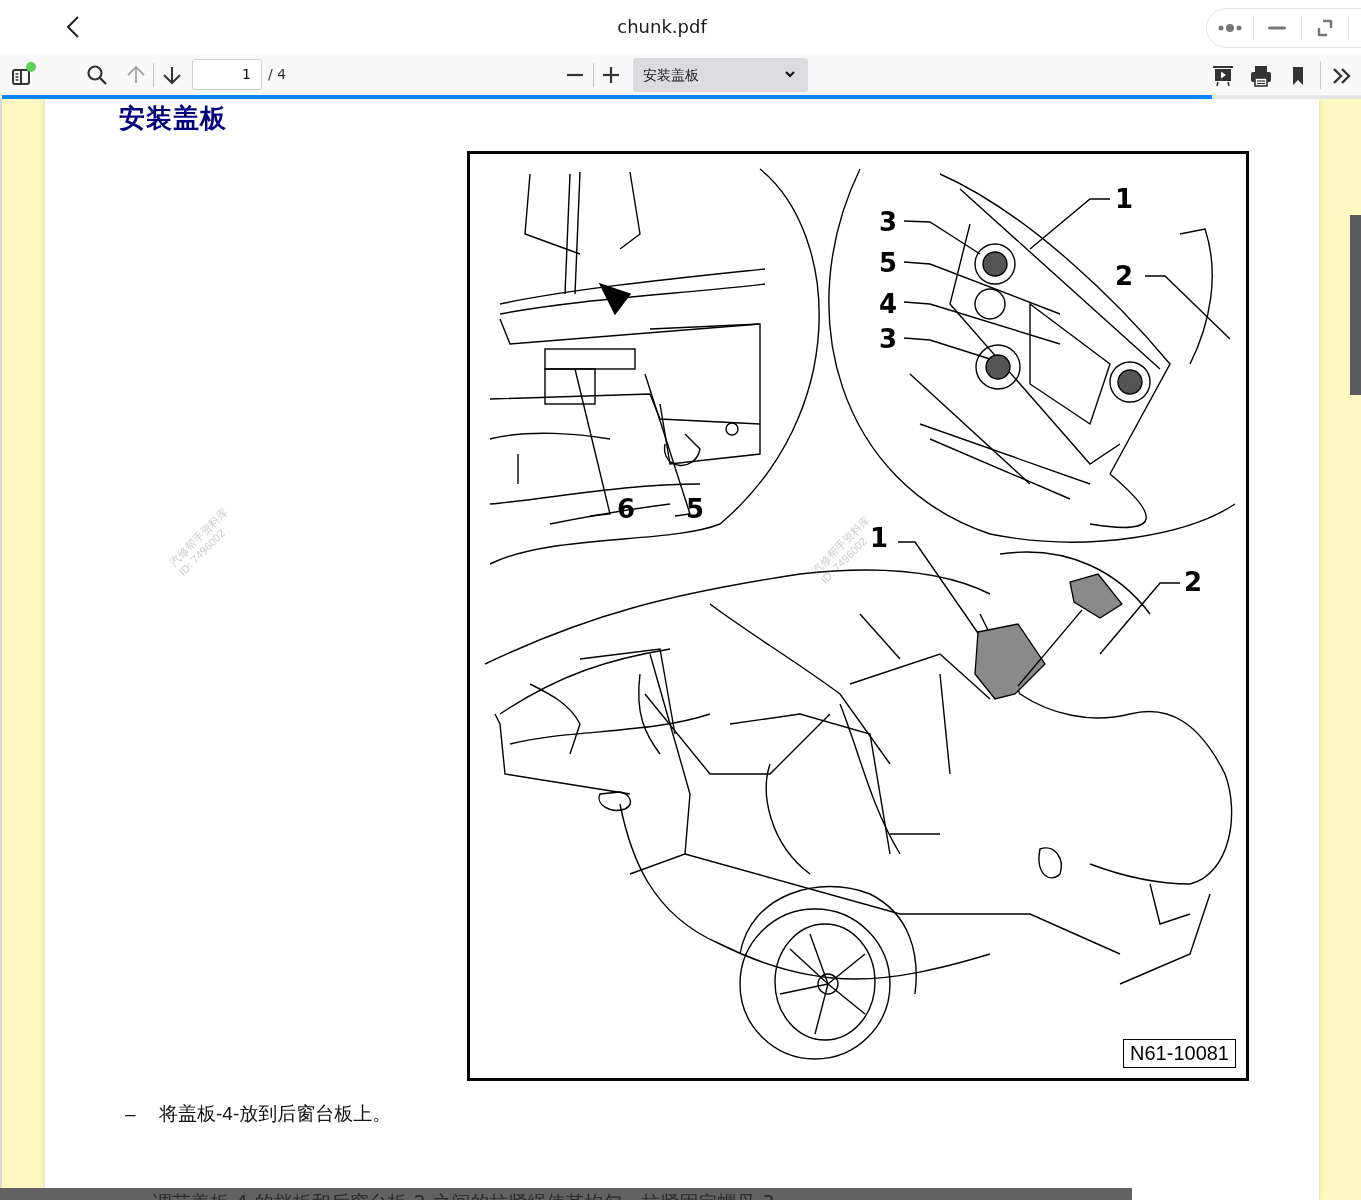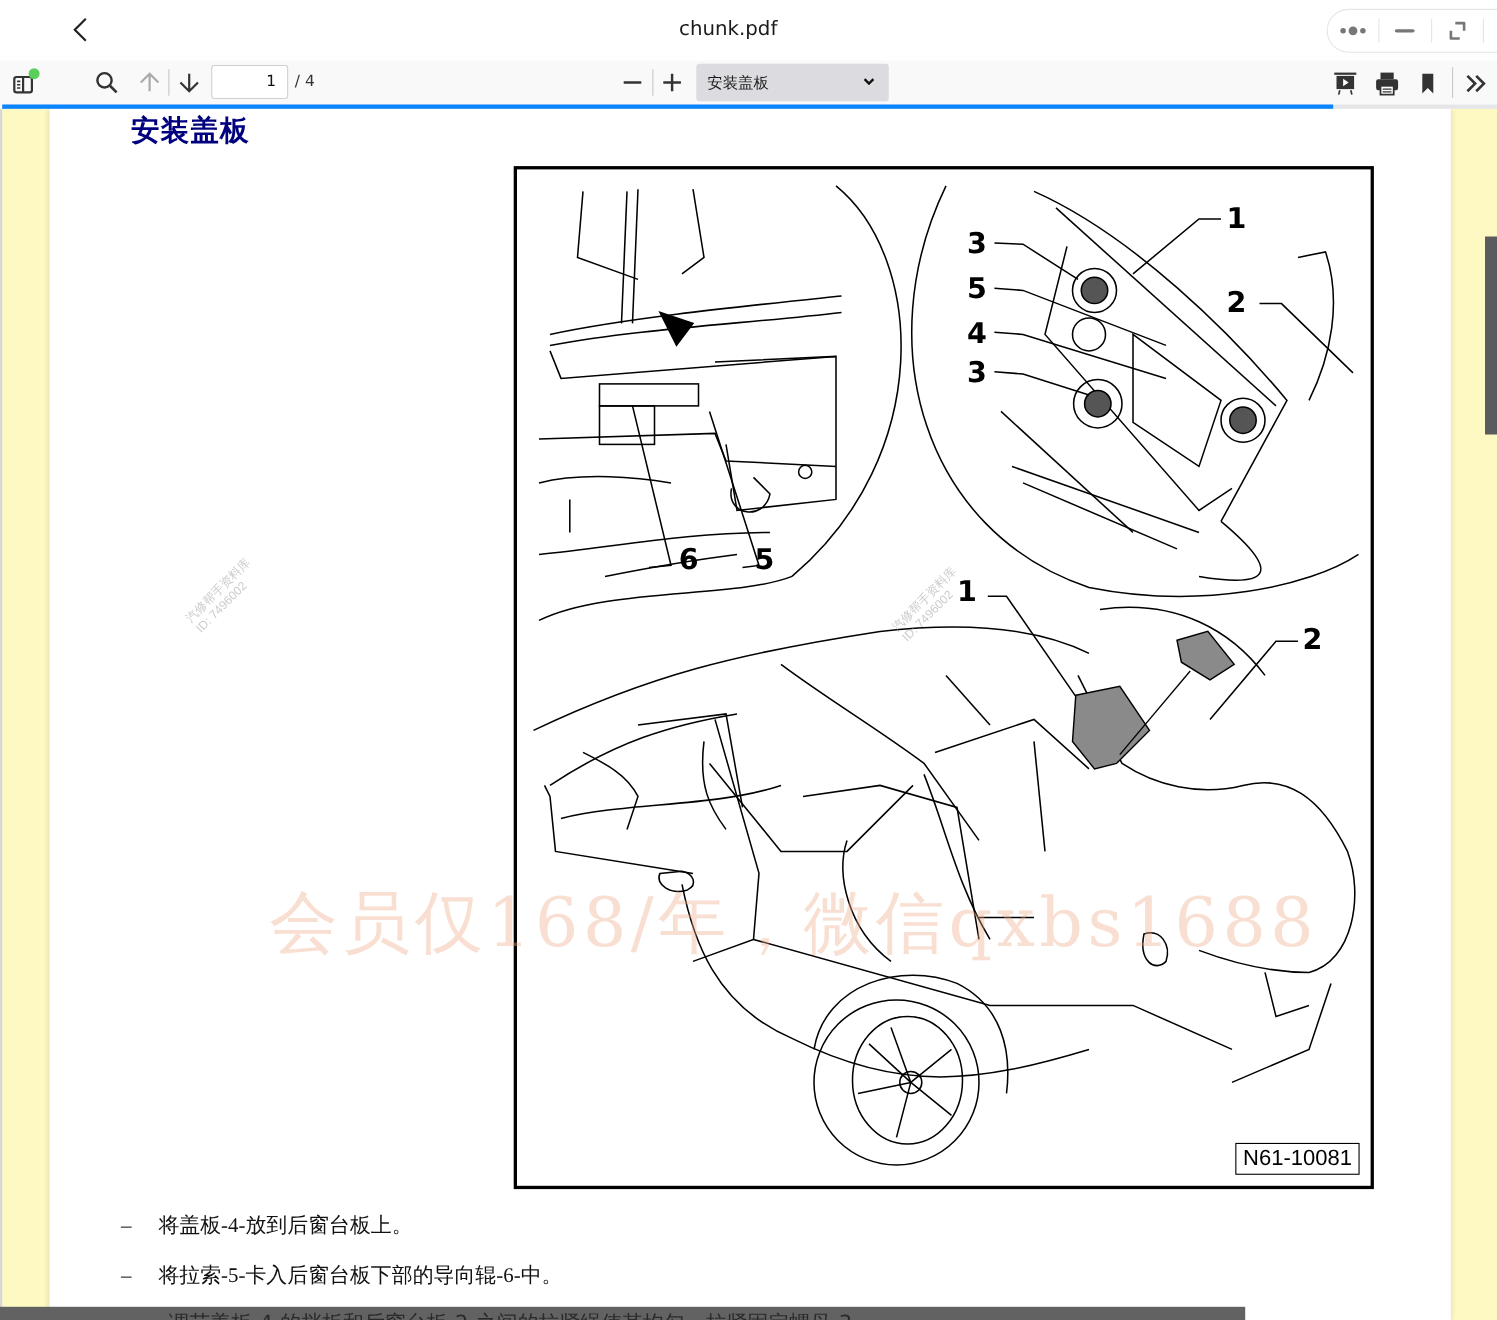--- a/index.html
+++ b/index.html
@@ -20,21 +20,21 @@
   .zoom-select .chev { position: absolute; right: 12px; top: 0; }
   .progress-track { position: absolute; left: 2px; top: 95px; width: 1359px; height: 4px; background: #e6e6e9; }
   .progress-fill { position: absolute; left: 2px; top: 95px; width: 1210px; height: 4px; background: #0a84ff; }
 
   .viewer { position: absolute; left: 0; top: 99px; width: 1361px; height: 1101px; background: #fef9c3; overflow: hidden; }
   .page { position: absolute; left: 45px; top: 0; width: 1274px; height: 1101px; background: #fff; box-shadow: -2px 0 4px rgba(0,0,0,0.08), 2px 0 4px rgba(0,0,0,0.08); }
   .heading { position: absolute; left: 74px; top: 2px; font-size: 26px; font-weight: bold; color: #00007f; font-family: "DejaVu Sans", sans-serif; letter-spacing: 1px; }
   .figure { position: absolute; left: 422px; top: 52px; width: 782px; height: 930px; border: 3px solid #000; background: #fff; overflow: hidden; }
   .fig-code { position: absolute; right: 10px; bottom: 10px; border: 1.5px solid #000; padding: 2px 6px; font-size: 20px; color: #000; background: #fff; }
   .callout { position: absolute; font-size: 26px; font-weight: bold; color: #000; font-family: "DejaVu Sans", sans-serif; }
-  .step { position: absolute; left: 65px; font-size: 19px; color: #111; font-family: Liberation Serif, serif; }
+  .step { position: absolute; left: 80px; font-size: 19px; color: #111; font-family: Liberation Sans, sans-serif; }
   .step .dash { display: inline-block; width: 34px; }
   .watermark { position: absolute; left: 200px; font-size: 62px; color: rgba(236,170,135,0.38); font-family: "DejaVu Serif", serif; white-space: nowrap; letter-spacing: 4px; pointer-events: none; }
   .wm-small { position: absolute; font-size: 11px; color: rgba(160,160,160,0.55); transform: rotate(-45deg); line-height: 13px; pointer-events: none; }
   .scrollbar { position: absolute; left: 1350px; top: 116px; width: 11px; height: 180px; background: #5a5a5f; cursor: pointer; }
   .toast { position: absolute; left: 0; top: 1188px; width: 1132px; height: 12px; background: #626262; overflow: hidden; }
   .toast span { position: absolute; left: 153px; top: 2px; font-size: 19px; color: #2a2a2a; white-space: nowrap; font-family: "DejaVu Sans", sans-serif; }
   .leftedge { position: absolute; left: 0; top: 99px; width: 2px; height: 1101px; background: #d8d8dc; }
 </style>
 </head>
 <body>
@@ -270,28 +270,24 @@
       <div class="callout" style="left:645px;top:107px;">2</div>
       <div class="callout" style="left:400px;top:369px;">1</div>
       <div class="callout" style="left:714px;top:413px;">2</div>
 
       <div class="fig-code">N61-10081</div>
     </div>
 
     <div class="wm-small" style="left:120px;top:430px;">汽修帮手资料库<br>ID: 7496002</div>
     <div class="wm-small" style="left:762px;top:438px;">汽修帮手资料库<br>ID: 7496002</div>
 
-    <div class="watermark" style="top:698px;">会员仅168/年，微信qxbs1688</div>
 
     <div class="step" style="top:1002px;">
       <span class="dash">–</span><span>将盖板-4-放到后窗台板上。</span>
     </div>
-    <div class="step" style="top:1047px;">
-      <span class="dash">–</span><span>将拉索-5-卡入后窗台板下部的导向辊-6-中。</span>
-    </div>
   </div>
   <div class="scrollbar"></div>
 </div>
 <div class="leftedge"></div>
 
 <div class="toast">
   <span>调节盖板-4-的挡板和后窗台板-2-之间的拉紧绳使其均匀，拉紧固定螺母-3-</span>
 </div>
 
 </body></html>

